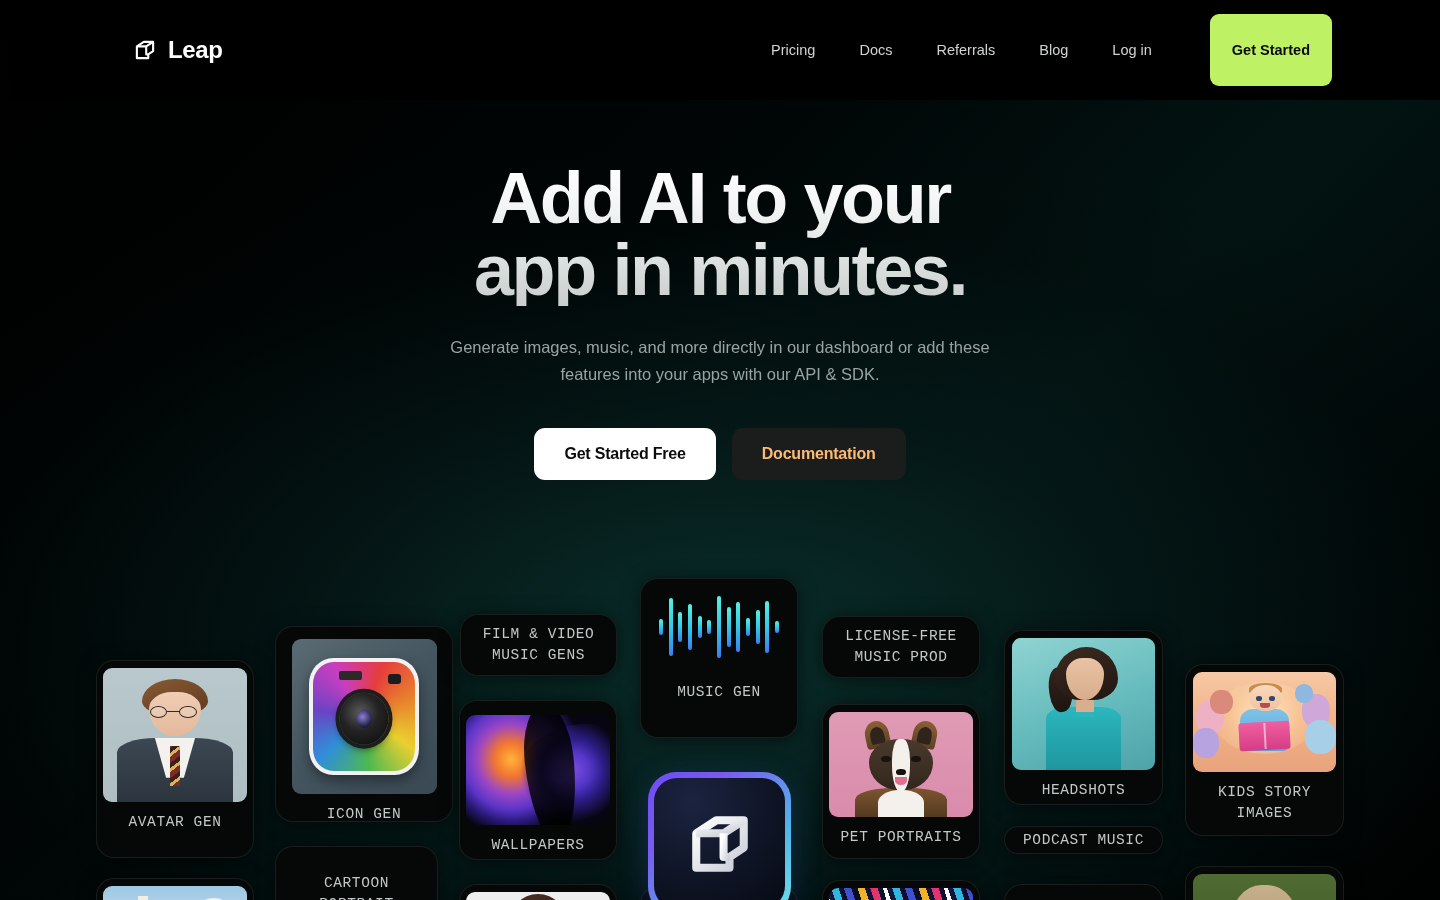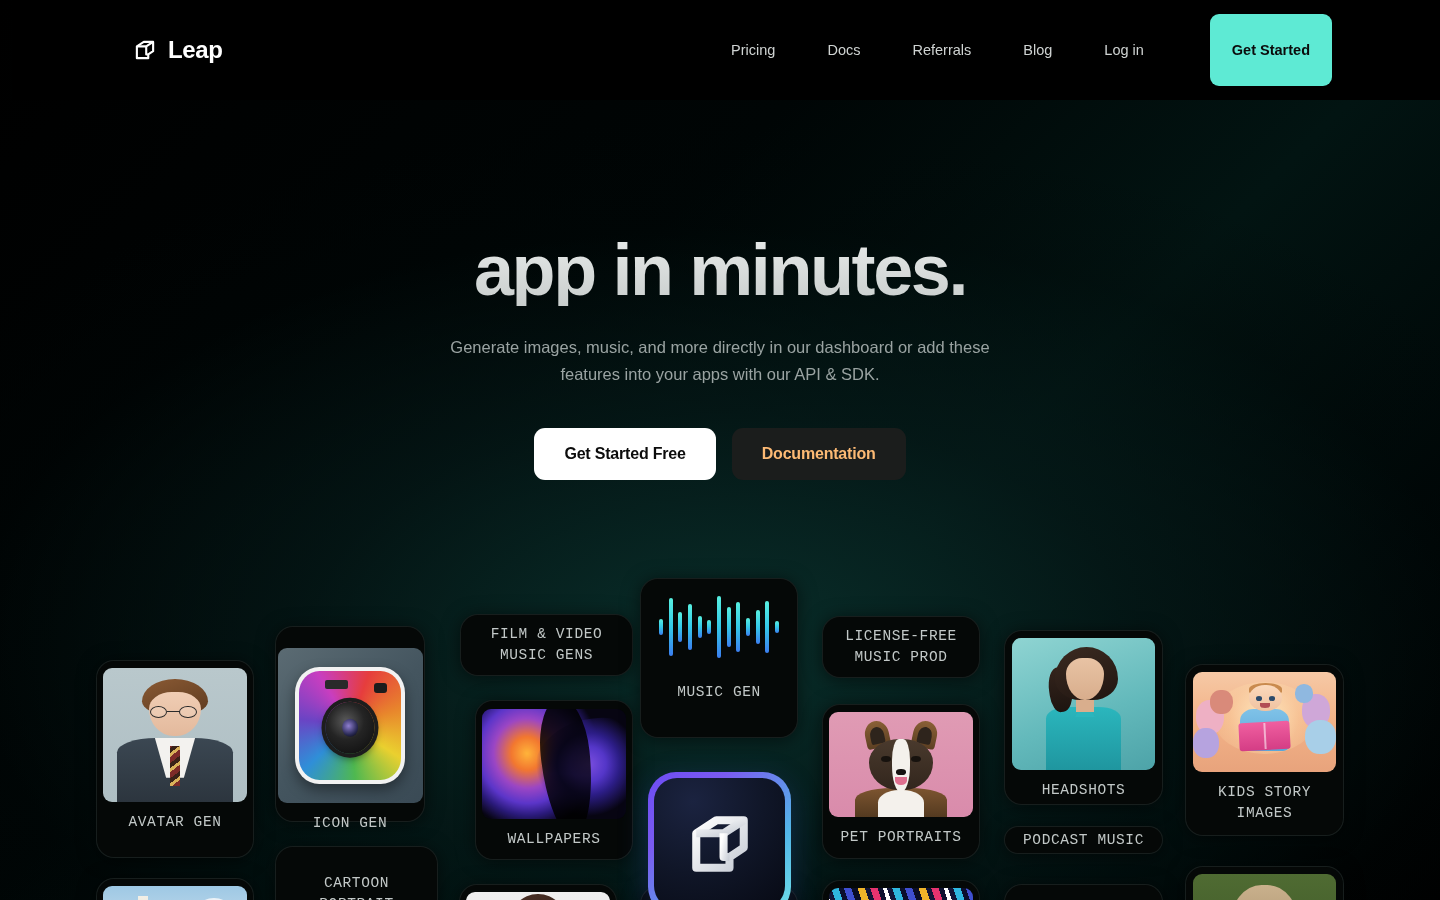--- a/index.html
+++ b/index.html
@@ -24,29 +24,29 @@
     background:#000;
     display:flex; align-items:center;
     padding:0 120px; z-index:40;
   }
   .brand { display:flex; align-items:center; gap:10px; cursor:pointer; }
   .brand-mark { width:26px; height:26px; display:block; }
   .brand-name {
     color:#fff; font-size:24px; font-weight:700; letter-spacing:-0.4px;
   }
   .nav {
-    margin-left:auto; display:flex; align-items:center; gap:16px;
+    margin-left:auto; display:flex; align-items:center; gap:8px;
   }
   .nav-link {
     color:#cfd3d2; font-size:14.5px; font-weight:400;
     padding:10px 18px; text-decoration:none; white-space:nowrap; cursor:pointer;
   }
   .nav-cta {
     margin-left:32px;
-    background:#5eead4; color:#0b0b0b;
+    background:#bef264; color:#0b0b0b;
     font-size:14.5px; font-weight:700;
     padding:28px 22px; border-radius:9px; border:none;
     cursor:pointer; white-space:nowrap;
     font-family:"Liberation Sans", sans-serif;
   }
   
   .hero {
     position:absolute; top:100px; left:0; width:1440px;
     display:flex; flex-direction:column; align-items:center;
     z-index:30; pointer-events:none;
@@ -302,21 +302,21 @@
       <a class="nav-link" href="#">Docs</a>
       <a class="nav-link" href="#">Referrals</a>
       <a class="nav-link" href="#">Blog</a>
       <a class="nav-link" href="#">Log in</a>
       <button class="nav-cta">Get Started</button>
     </nav>
   </header>
 
   <section class="hero">
     <h1 class="hero-title">
-      <br>
+      <span>Add AI to your</span><br>
       <span>app in minutes.</span>
     </h1>
     <p class="hero-sub">Generate images, music, and more directly in our dashboard or add these features into your apps with our API &amp; SDK.</p>
     <div class="hero-actions">
       <button class="btn btn-primary">Get Started Free</button>
       <button class="btn btn-secondary">Documentation</button>
     </div>
   </section>
 
   <div class="field" id="card-field">
@@ -328,43 +328,43 @@
             <div class="av-glass l"></div>
             <div class="av-glass r"></div>
             <div class="av-bridge"></div>
             <div class="av-body"></div>
             <div class="av-shirt"></div>
             <div class="av-tie"></div>
           </div>
         </div>
         <div class="card-label" style="margin-top: 10px;">AVATAR GEN</div>
       </div>
-      <div class="card" style="left: 275px; top: 626px; width: 150px; height: 196px; padding: 21px;">
+      <div class="card" style="left: 275px; top: 626px; width: 178px; height: 196px; padding: 12px;">
         <div class="thumb" style="width: 145px; height: 155px;">
           <div class="art icon-bg">
             <div class="cam-tile">
               <div class="cam-inner">
                 <div class="cam-vf"></div>
                 <div class="cam-flash"></div>
                 <div class="cam-lens"></div>
               </div>
             </div>
           </div>
         </div>
         <div class="card-label" style="margin-top: 10px;">ICON GEN</div>
       </div>
       <div class="card pill" style="left: 275px; top: 846px; width: 163px; height: 96px; padding: 10px 12px;">
         <div class="card-label" style="margin-top: 0px;">CARTOON
 PORTRAIT</div>
       </div>
-      <div class="card pill" style="left: 460px; top: 614px; width: 173px; height: 62px; padding: 10px 12px;">
+      <div class="card pill" style="left: 460px; top: 614px; width: 157px; height: 62px; padding: 10px 12px;">
         <div class="card-label" style="margin-top: 0px;">FILM &amp; VIDEO
 MUSIC GENS</div>
       </div>
-      <div class="card" style="left: 475px; top: 700px; width: 158px; height: 160px; padding: 8px;">
+      <div class="card" style="left: 459px; top: 700px; width: 158px; height: 160px; padding: 14px;">
         <div class="thumb" style="width: 144px; height: 110px;">
           <div class="art wall-bg">
             <div class="wall-a"></div>
             <div class="wall-b"></div>
             <div class="wall-c"></div>
           </div>
         </div>
         <div class="card-label" style="margin-top: 10px;">WALLPAPERS</div>
       </div>
       <div class="card" style="left: 640px; top: 578px; width: 158px; height: 160px; padding: 7px;">

